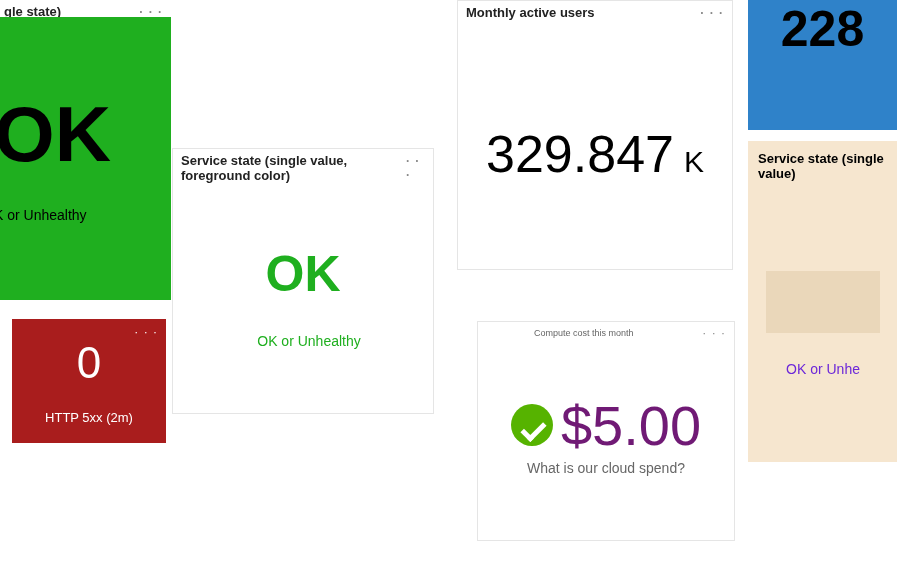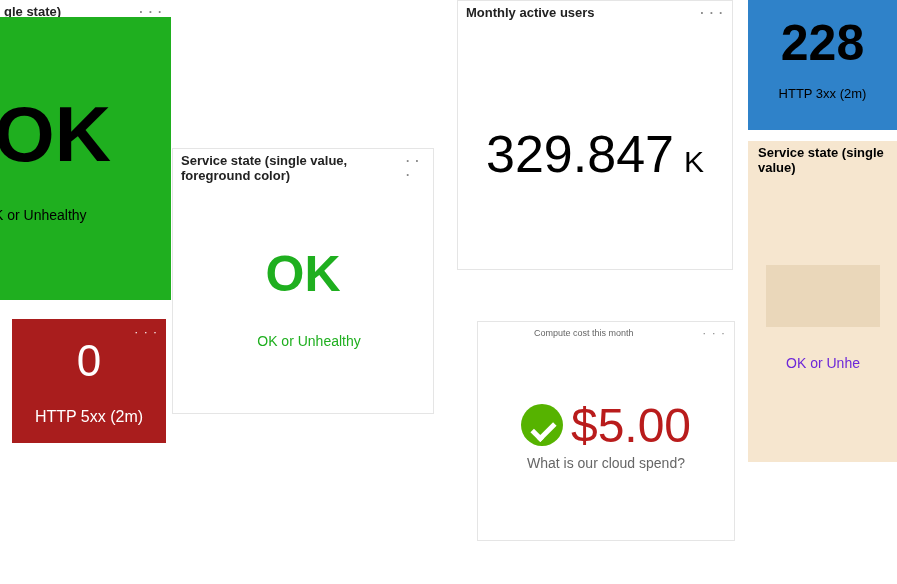--- a/index.html
+++ b/index.html
@@ -71,21 +71,21 @@
       flex-direction: column;
       align-items: center;
       justify-content: center;
     }
     .red-tile .val {
       font-size: 44px;
       font-weight: 400;
     }
     .red-tile .lbl {
       margin-top: 22px;
-      font-size: 16px;
+      font-size: 13px;
     }
     .ok-green-text {
       color: #1faf1f;
       font-size: 50px;
       font-weight: 600;
     }
     .ok-green-sub {
       color: #1faf1f;
       font-size: 14px;
       margin-top: 30px;
@@ -99,23 +99,23 @@
     .mau-value {
       font-size: 52px;
       font-weight: 400;
       color: #000;
     }
     .mau-unit {
       font-size: 30px;
       margin-left: 10px;
     }
     .cost-value {
-      font-size: 48px;
-      font-weight: 400;
-      color: #b91c1c;
+      font-size: 56px;
+      font-weight: 400;
+      color: #701a75;
       display: flex;
       align-items: center;
     }
     .check-icon {
       width: 42px; height: 42px;
       border-radius: 50%;
       background: #56b300;
       margin-right: 8px;
       position: relative;
     }
@@ -134,31 +134,32 @@
       margin-top: 2px;
     }
     .blue-tile {
       background: #2f82c9;
       color: #000;
       text-align: center;
     }
     .blue-val {
       font-size: 50px;
       font-weight: 600;
-      padding-top: 14px;
+      padding-top: 0;
     }
     .blue-lbl {
       font-size: 13px;
       padding-top: 14px;
       padding-bottom: 20px;
       color: #000;
     }
     .beige-tile {
       background: #f6e6cf;
       border: none;
+      padding-top: 6px;
     }
     .beige-header {
       font-size: 13px;
       font-weight: 600;
       padding: 4px 10px;
     }
     .beige-inner {
       background: #ead7ba;
       height: 62px;
       margin: 86px 18px 0 18px;
@@ -229,20 +230,19 @@
     <div class="cost-value">
       <span class="check-icon"></span>
       <span>$5.00</span>
     </div>
     <div class="cost-caption">What is our cloud spend?</div>
   </div>
 </div>
 
 <div class="card blue-tile" style="left:748px; top:0; width:149px; height:130px; border:none;">
   <div class="blue-val">228</div>
-  <div class="blue-lbl">HTTP 3xx (2m)</div>
 </div>
 
 <div class="card beige-tile" style="left:748px; top:141px; width:150px; height:321px;">
   <div class="beige-header">Service state (single value)</div>
   <div class="beige-inner"></div>
   <div class="beige-label">OK or Unhe</div>
 </div>
 
 </body></html>

